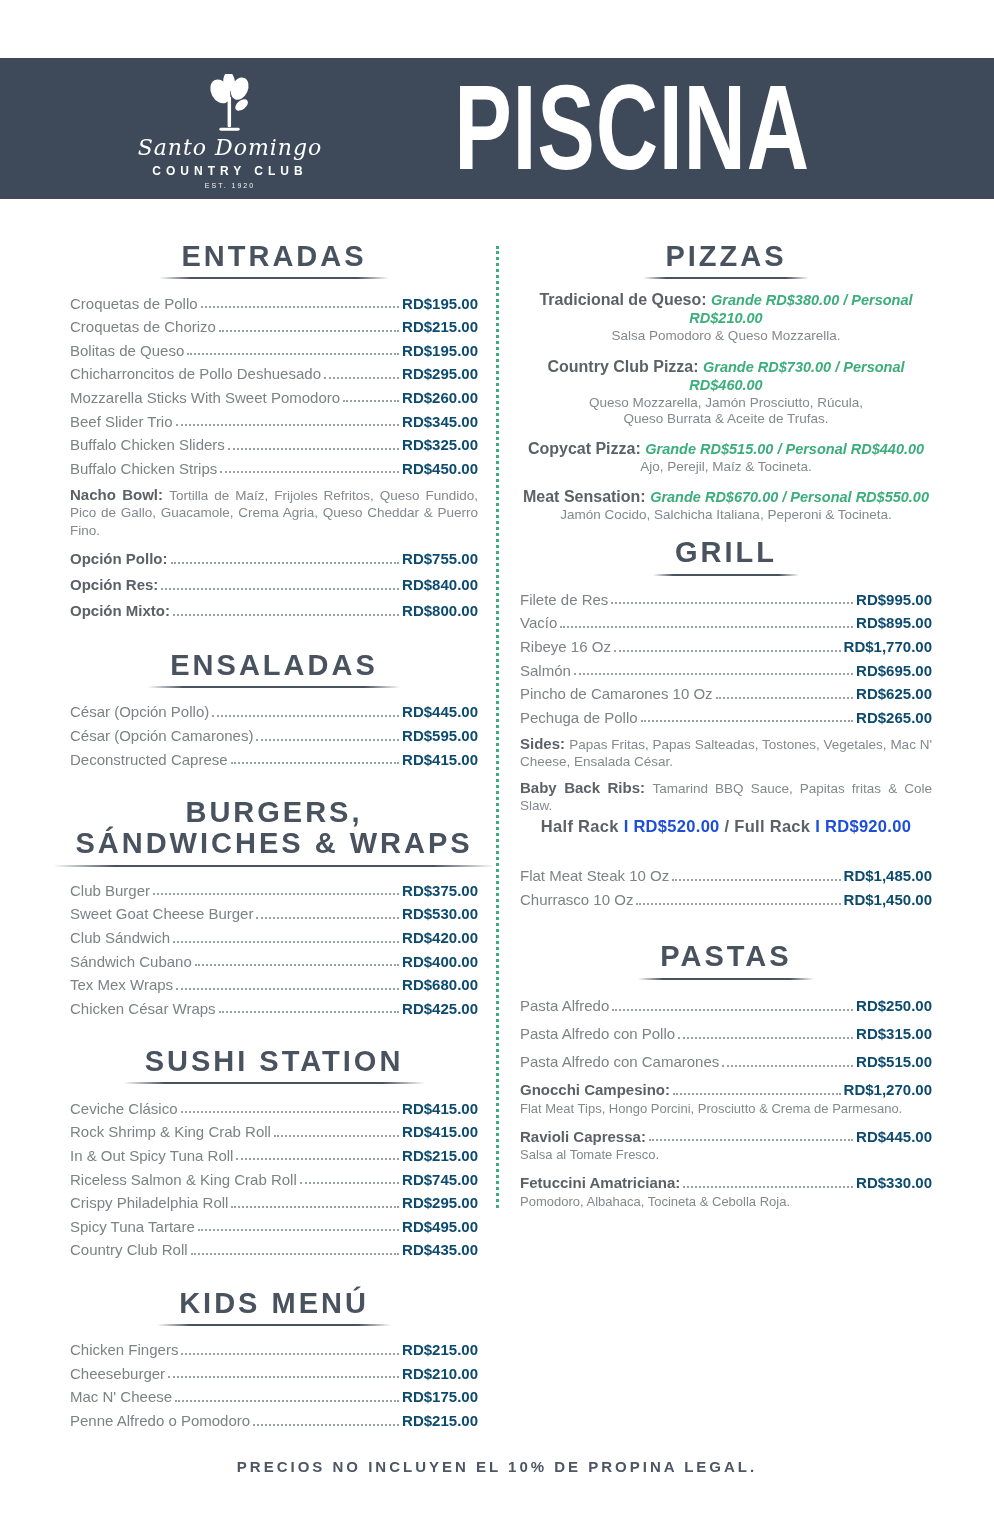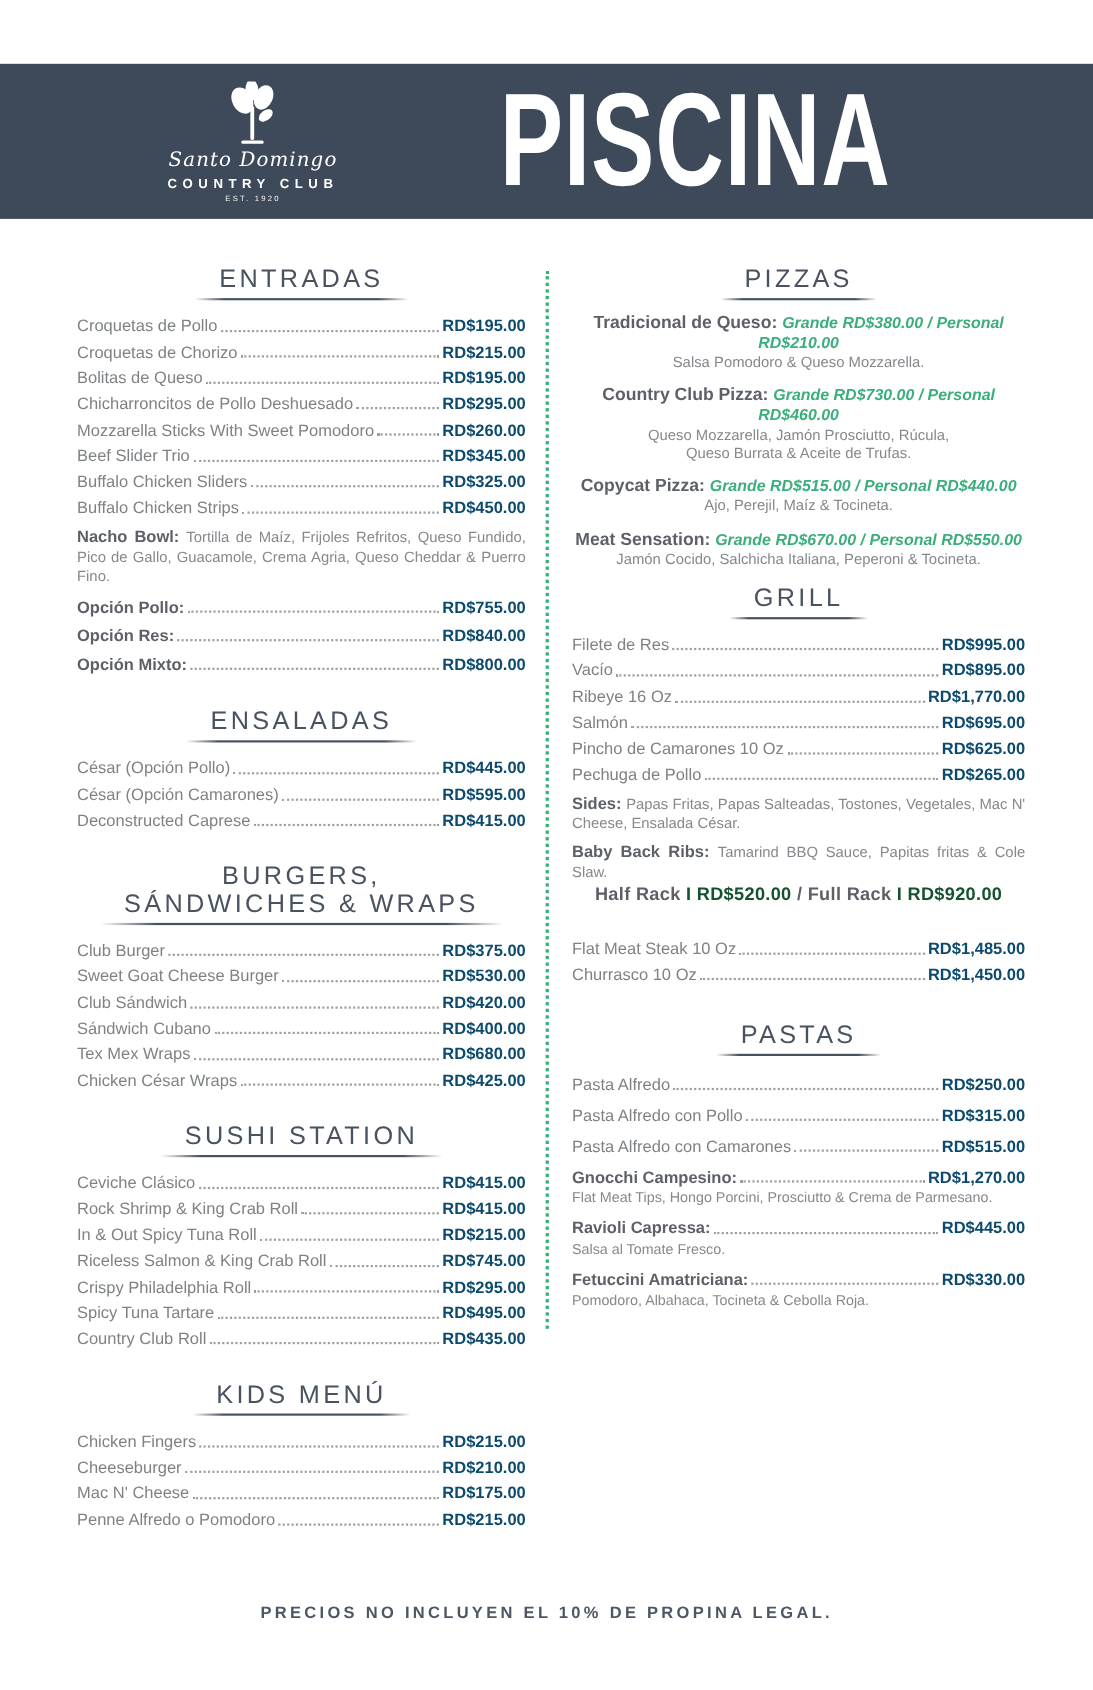--- a/index.html
+++ b/index.html
@@ -7,21 +7,21 @@
   body {
     width:994px; height:1536px; position:relative; overflow:hidden;
     background:#ffffff; font-family:"Liberation Sans", sans-serif;
   }
 
   
   .band { position:absolute; left:0; top:58px; width:994px; height:141px; background:#3E4A5A; }
   .logo { position:absolute; left:150px; top:16px; width:160px; text-align:center; color:#fff; }
   .logo svg { display:block; margin:0 auto; }
   .logo-script {
-    font-family:"DejaVu Serif", serif; font-style:italic; font-size:18px; letter-spacing:1px;
+    font-family:"DejaVu Serif", serif; font-style:italic; font-size:22px; letter-spacing:1px;
     display:flex; align-items:center; justify-content:center; gap:6px; margin-top:1px; white-space:nowrap;
   }
   .logo-script::before, .logo-script::after { content:""; width:18px; height:1px; background:rgba(255,255,255,.8); }
   .logo-club { font-size:12px; font-weight:bold; letter-spacing:5px; display:block; margin-top:4px; }
   .logo-est  { font-size:7px; letter-spacing:2px; display:block; margin-top:4px; opacity:.95; }
   .band-title {
     position:absolute; left:300px; right:30px; top:0; height:141px; line-height:138px;
     text-align:center; color:#fff; font-weight:bold; font-size:120px; letter-spacing:1px;
     transform:scaleX(0.72); transform-origin:50% 50%; white-space:nowrap;
   }
@@ -34,21 +34,21 @@
 
   
   .sec { margin-top:26px; }
   .sec:first-child { margin-top:0; }
   .col-r .sec { margin-top:14px; }
   .col-r .sec:first-child { margin-top:0; }
   .col-r .sec.pastas { margin-top:30px; }
   .sec-head { text-align:center; margin-bottom:12px; }
   .sec-head-inner { display:inline-block; }
   .sec-head h2 {
-    margin:0; font-size:23px; font-weight:normal; letter-spacing:3px;
+    margin:0; font-size:29px; font-weight:bold; letter-spacing:3px;
     color:#49525F; white-space:pre-line; line-height:1.08;
   }
   .rule { height:2px; margin:5px 0 0 -22px; width:calc(100% + 44px);
     background:linear-gradient(90deg, rgba(73,82,95,0) 0%, #49525F 14%, #49525F 86%, rgba(73,82,95,0) 100%); }
 
   
   .row { display:flex; align-items:center; height:23.6px; font-size:15px; }
   .row.tall { height:26px; }
   .row.pasta { height:28px; }
   .row .name { color:#7E8285; white-space:nowrap; }
@@ -64,21 +64,21 @@
   
   .pizza { text-align:center; margin-bottom:13px; }
   .pz-name { font-size:16px; font-weight:bold; color:#5D6167; }
   .pz-prices { font-size:14.5px; font-weight:bold; color:#3BAE7C;font-style:italic; }
   .pz-desc { font-size:13.5px; color:#85888C; white-space:pre-line; line-height:1.2; margin-top:1px; }
 
   
   .ribs { margin:6px 0 28px; }
   .rib-line { text-align:center; font-size:16.5px; font-weight:bold; margin-top:3px; letter-spacing:.3px; }
   .seg-dark { color:#5D6167; }
-  .seg-green { color:#14532d; }
+  .seg-green { color:#1d4ed8; }
   .gap-top { margin-top:14px; }
 
   
   .footer {
     position:absolute; left:0; right:0; top:1458px; text-align:center;
     font-size:15px; font-weight:bold; letter-spacing:3px; color:#4D5663;
   }
 </style>
 </head>
 <body>

